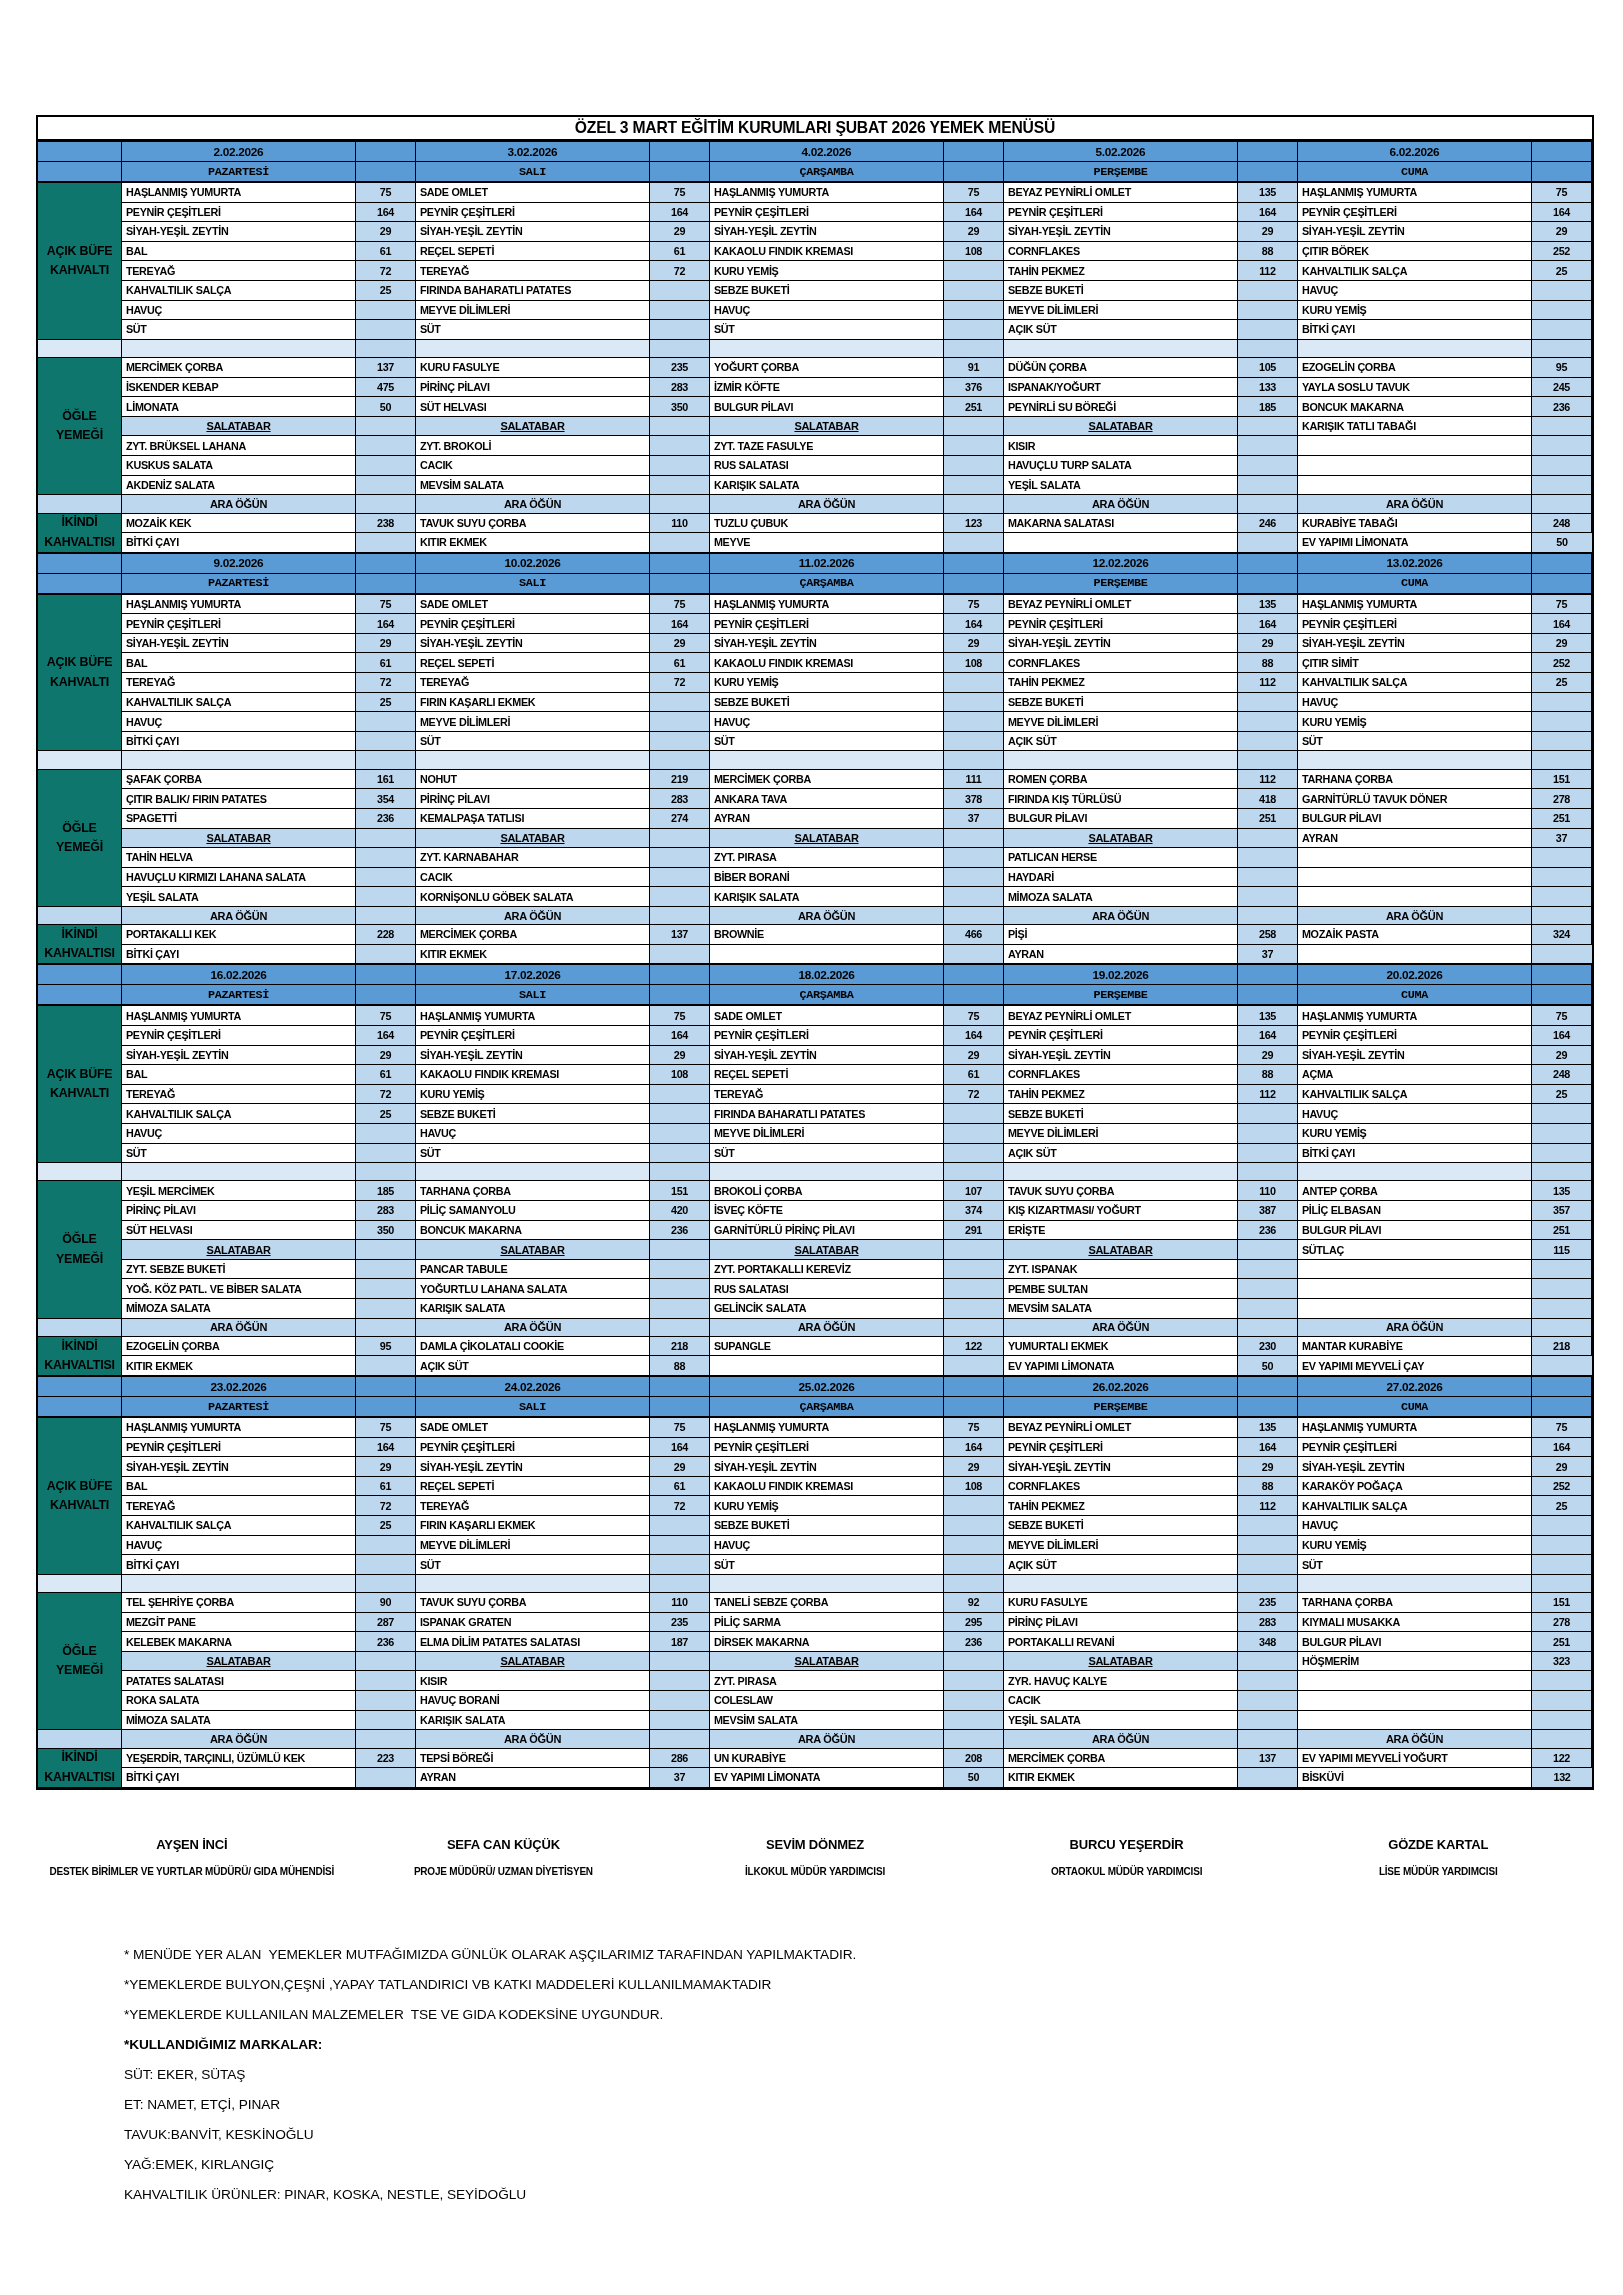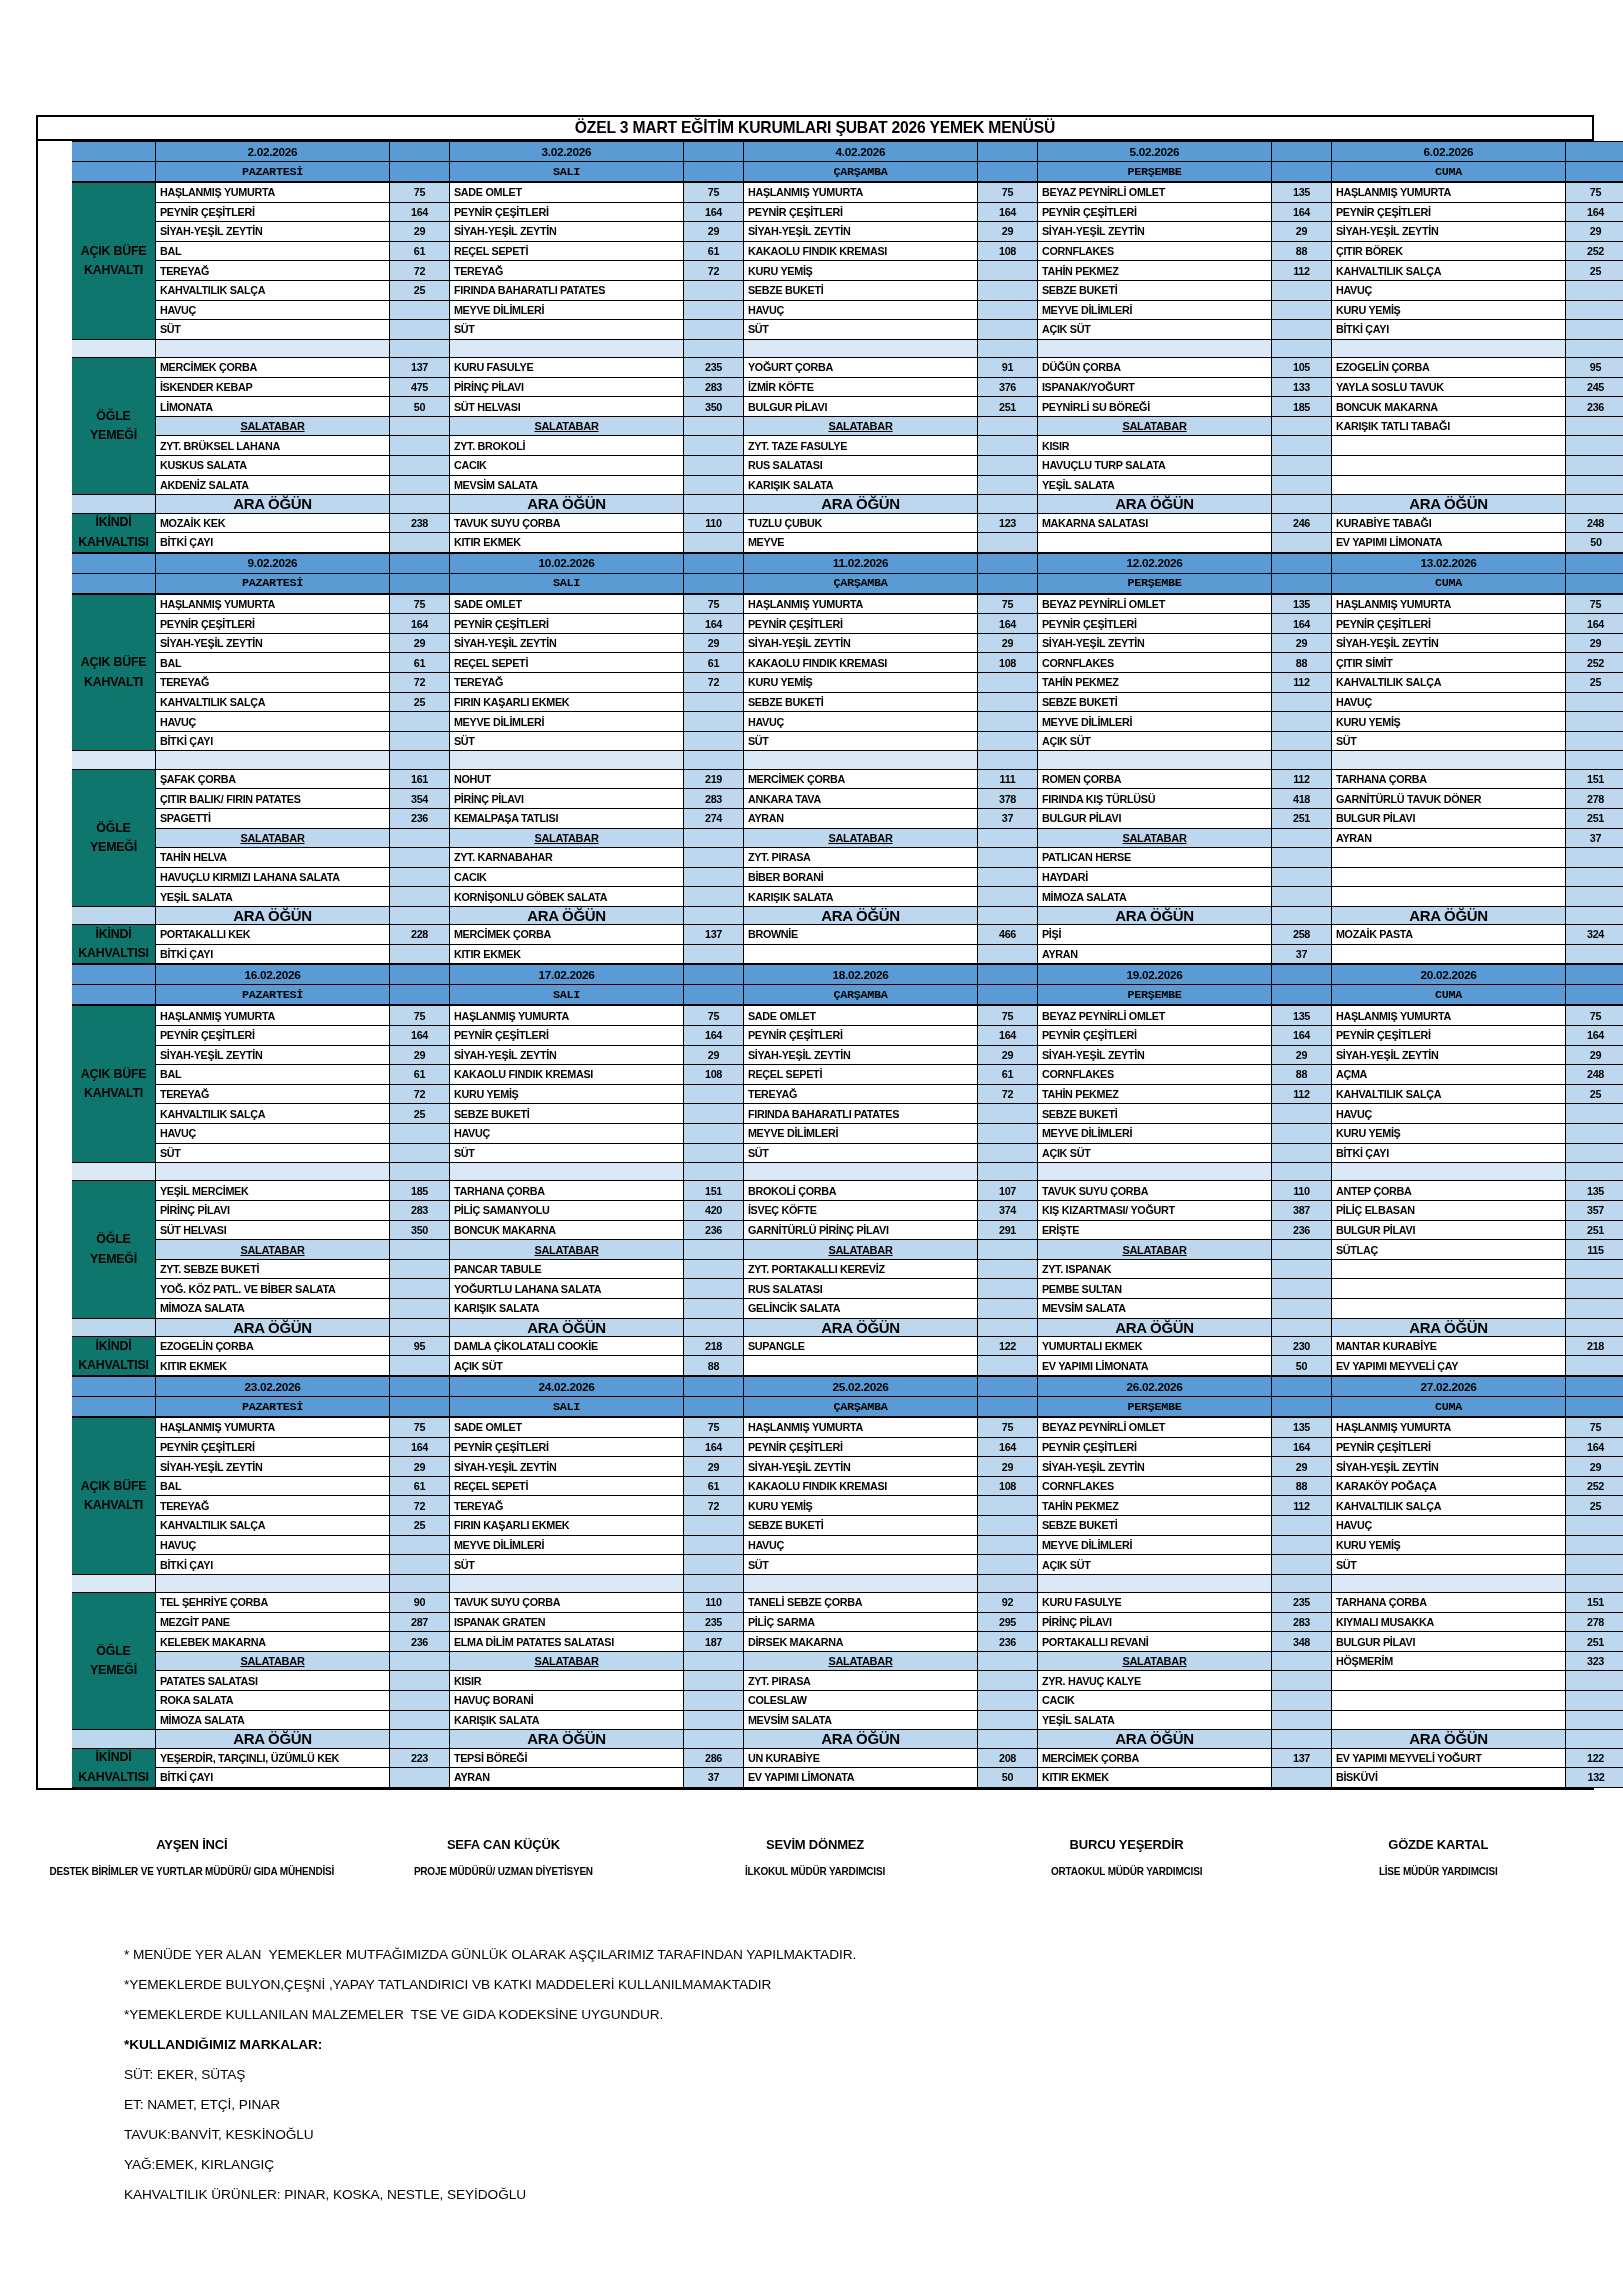--- a/index.html
+++ b/index.html
@@ -13,41 +13,40 @@
     box-sizing:border-box;border:2.6px solid #000;height:26px;
     display:flex;align-items:center;justify-content:center;
     font-size:15.7px;font-weight:bold;letter-spacing:-0.2px;background:#fff;
   }
   .tablewrap{box-sizing:border-box;border:2.6px solid #000;border-top:none;background:#fff;}
   .week{
     display:grid;
     grid-template-columns:84px repeat(5, 234px 60px);
     grid-template-rows:21px 21px repeat(8,19.6px) 18.3px repeat(7,19.6px) 18.3px 19.6px 19.6px;
     grid-auto-flow:row;
-    margin-left:34px;
   }
   .c{
     box-sizing:border-box;border-right:1.3px solid #000;border-bottom:1.3px solid #000;
     display:flex;align-items:center;overflow:hidden;
     font-size:10.8px;font-weight:bold;letter-spacing:-0.3px;white-space:nowrap;
   }
   .c:nth-last-child(1){border-right:none;}
   .item{padding-left:3.9px;background:#fff;}
   .kcal{justify-content:center;background:#bdd7ee;}
   .hdr{background:#5b9bd5;justify-content:center;font-size:11.8px;}
   .thickt{border-top:1.3px solid #000;}
   .thickb{border-bottom-width:2px;font-family:Liberation Mono, monospace;}
   .mlabel{
     background:#0f766e;justify-content:center;text-align:center;
     white-space:pre-line;font-size:12.4px;line-height:1.55;letter-spacing:-0.2px;
   }
   .gap{background:#dbe9f7;}
   .gapk{background:#bdd7ee;justify-content:center;}
   .saladhdr{background:#bdd7ee;justify-content:center;font-size:11px;text-decoration:underline;}
-  .ara{background:#bdd7ee;justify-content:center;font-size:15px;}
+  .ara{background:#bdd7ee;justify-content:center;font-size:11px;}
   .sigs{display:flex;margin-top:47px;width:1558px;}
   .sig{flex:1;text-align:center;}
   .sig .nm{font-size:13px;font-weight:bold;letter-spacing:-0.2px;}
   .sig .rl{font-size:10px;font-weight:bold;letter-spacing:-0.2px;margin-top:14.4px;}
   .notes{margin:62px 0 0 88px;}
   .note{font-size:13.7px;letter-spacing:-0.1px;height:30px;display:flex;align-items:center;white-space:pre;}
   .note.b{font-weight:bold;}
 </style>
 </head>
 <body>

